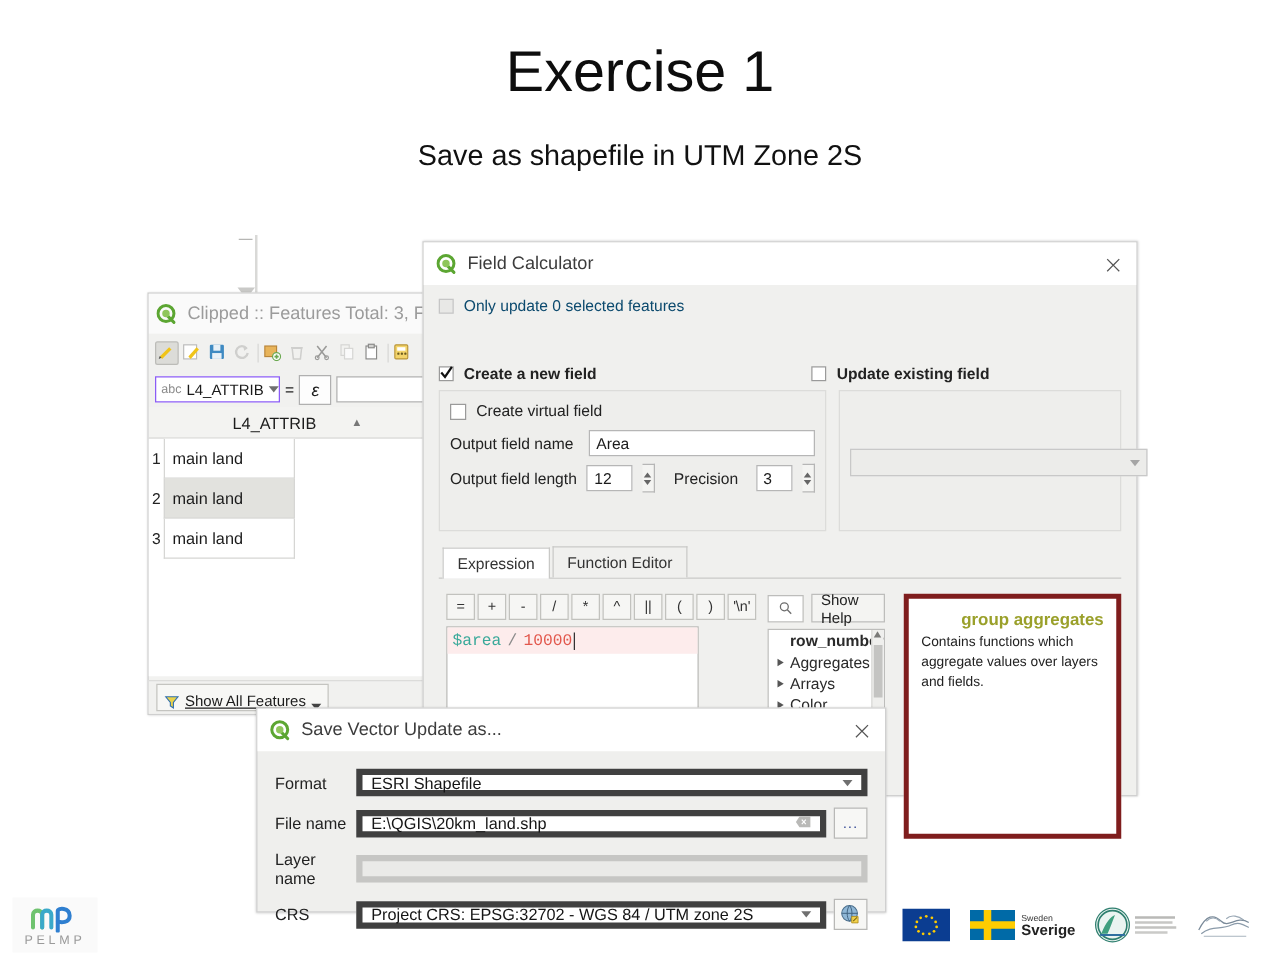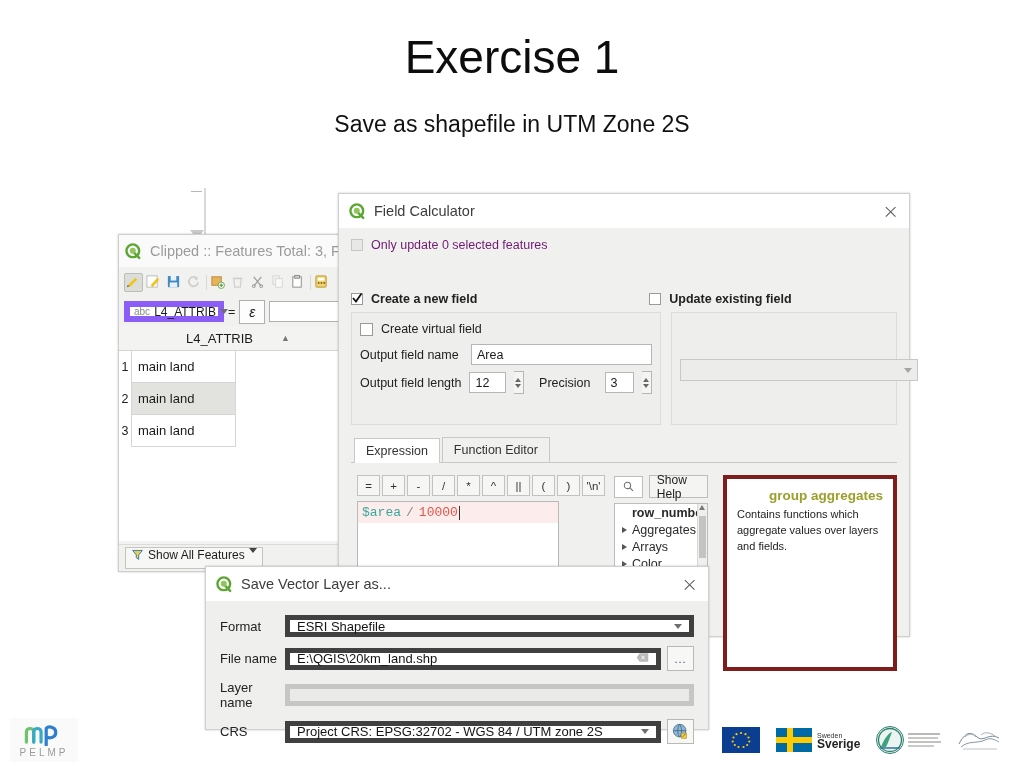--- a/index.html
+++ b/index.html
@@ -39,38 +39,38 @@
   .caret{width:0;height:0;border-left:4px solid transparent;border-right:4px solid transparent;
          border-top:5px solid #6f6f6f;}
 
   
   #attr-win{left:118px;top:234px;width:238px;height:336px;background:#f2f2f0;border:1px solid #cfcfcf;}
   #attr-title{height:32px;display:flex;align-items:center;padding:0 6px;background:#fafafa;}
   #attr-toolbar{height:28px;display:flex;align-items:center;gap:3px;padding:1px 5px;background:#f1f1ef;}
   .tbi{width:17px;height:17px;border-radius:2px;position:relative;}
   .tbi.sel{background:#dcdcd8;border:1px solid #bcbcb8;}
   #attr-filterbar{height:29px;display:flex;align-items:center;gap:4px;padding:0 5px;background:#f1f1ef;}
-  #fld-combo{width:100px;height:21px;background:#fff;border:6px solid #8b5cf6;display:flex;
+  #fld-combo{width:100px;height:21px;background:#fff;border:1px solid #8b5cf6;display:flex;
              align-items:center;gap:4px;padding:0 4px;font-size:12px;box-sizing:border-box;}
   #fld-combo .abc{color:#8a8a8a;font-size:10px;}
   #eps-btn{width:24px;height:22px;border:1px solid #b0b0b0;background:#fdfdfd;
            display:flex;align-items:center;justify-content:center;font-size:14px;font-style:italic;}
   #expr-inp{flex:1;height:21px;background:#fff;border:1px solid #b0b0b0;box-sizing:border-box;}
   #grid-head{height:24px;background:#f3f3f1;border-bottom:1px solid #d4d4d2;
              display:flex;align-items:center;justify-content:center;gap:28px;font-size:13px;color:#1c1c1c;}
   .rowline{display:flex;height:32px;align-items:stretch;}
   .rowno{width:12px;display:flex;align-items:center;justify-content:center;font-size:12.5px;color:#222;}
   .rowcell{width:105px;border:1px solid #d6d6d4;border-top:none;display:flex;align-items:center;
            padding-left:6px;font-size:13px;background:#fff;box-sizing:border-box;}
   .rowcell.hl{background:#e2e2de;}
   #attr-body{background:#fff;height:190px;position:relative;}
   #attr-foot{position:absolute;left:0;bottom:0;width:100%;height:26px;background:#f1f1ef;
              border-top:1px solid #dcdcda;display:flex;align-items:center;padding-left:6px;}
-  #showall-btn{display:flex;align-items:flex-start;gap:4px;height:20px;padding:0 5px;
-               border:1px solid #c4c4c0;background:#f7f7f5;font-size:12px;color:#1c1c1c;}
+  #showall-btn{display:flex;align-items:flex-end;gap:4px;height:20px;padding:0 5px;
+               border:1px solid #c4c4c0;background:#f7f7f5;font-size:12px;color:#1c1c1c;text-decoration:underline;}
 
   
   #fc-win{left:338px;top:193px;width:570px;height:442px;border:1px solid #d0d0d0;}
   #fc-body{padding:10px 12px 0 12px;}
   .fc-row{display:flex;align-items:center;gap:8px;}
   #fc-cols{display:flex;gap:10px;margin-top:6px;}
   #fc-left{width:292px;}
   #fc-right{width:258px;}
   .grpbox{border:1px solid #dcdcda;background:#eeeeec;padding:9px 8px 10px 8px;}
   #fc-tabs{display:flex;margin-top:12px;border-bottom:1px solid #c9c9c7;padding-left:3px;}
@@ -283,21 +283,21 @@
         <circle cx="11" cy="11" r="4.2" fill="#8fc65b"></circle>
       </svg>
       <span class="title-txt">Field Calculator</span>
       <span class="close-x">×</span>
     </div>
 
     <div id="fc-body">
 
       <div class="fc-row" style="margin-bottom:9px;">
         <span class="cbx dis"></span>
-        <span class="lbl" style="color:#701a75;">Only update 0 selected features</span>
+        <span class="lbl" style="color:#0c4a6e;">Only update 0 selected features</span>
       </div>
 
       <div style="display:flex;gap:18px;margin-top:40px;">
         <div style="width:292px;">
           <div class="fc-row">
             <span class="cbx">
               <svg viewBox="0 0 12 12" width="12" height="12" style="position:absolute;left:-1px;top:-2px;">
                 <path d="M2 6 L5 9.5 L10.5 1.5" stroke="#111" stroke-width="1.8" fill="none"></path>
               </svg>
             </span>
@@ -437,21 +437,21 @@
     </div>
   </div>
 
   <div id="sv-win" class="win">
     <div class="titlebar">
       <svg class="qlogo" viewBox="0 0 24 24">
         <circle cx="11" cy="11" r="9" fill="none" stroke="#5ca632" stroke-width="3.4"></circle>
         <path d="M13 14 L20 21" stroke="#5ca632" stroke-width="3.4" stroke-linecap="round"></path>
         <circle cx="11" cy="11" r="4.2" fill="#8fc65b"></circle>
       </svg>
-      <span class="title-txt">Save Vector Layer as...</span>
+      <span class="title-txt">Save Vector Update as...</span>
       <span class="close-x">×</span>
     </div>
 
     <div id="sv-body">
 
       <div class="sv-row">
         <div class="sv-lbl">Format</div>
         <div class="sv-ctl">
           <div class="sv-field">
             <span>ESRI Shapefile</span>

